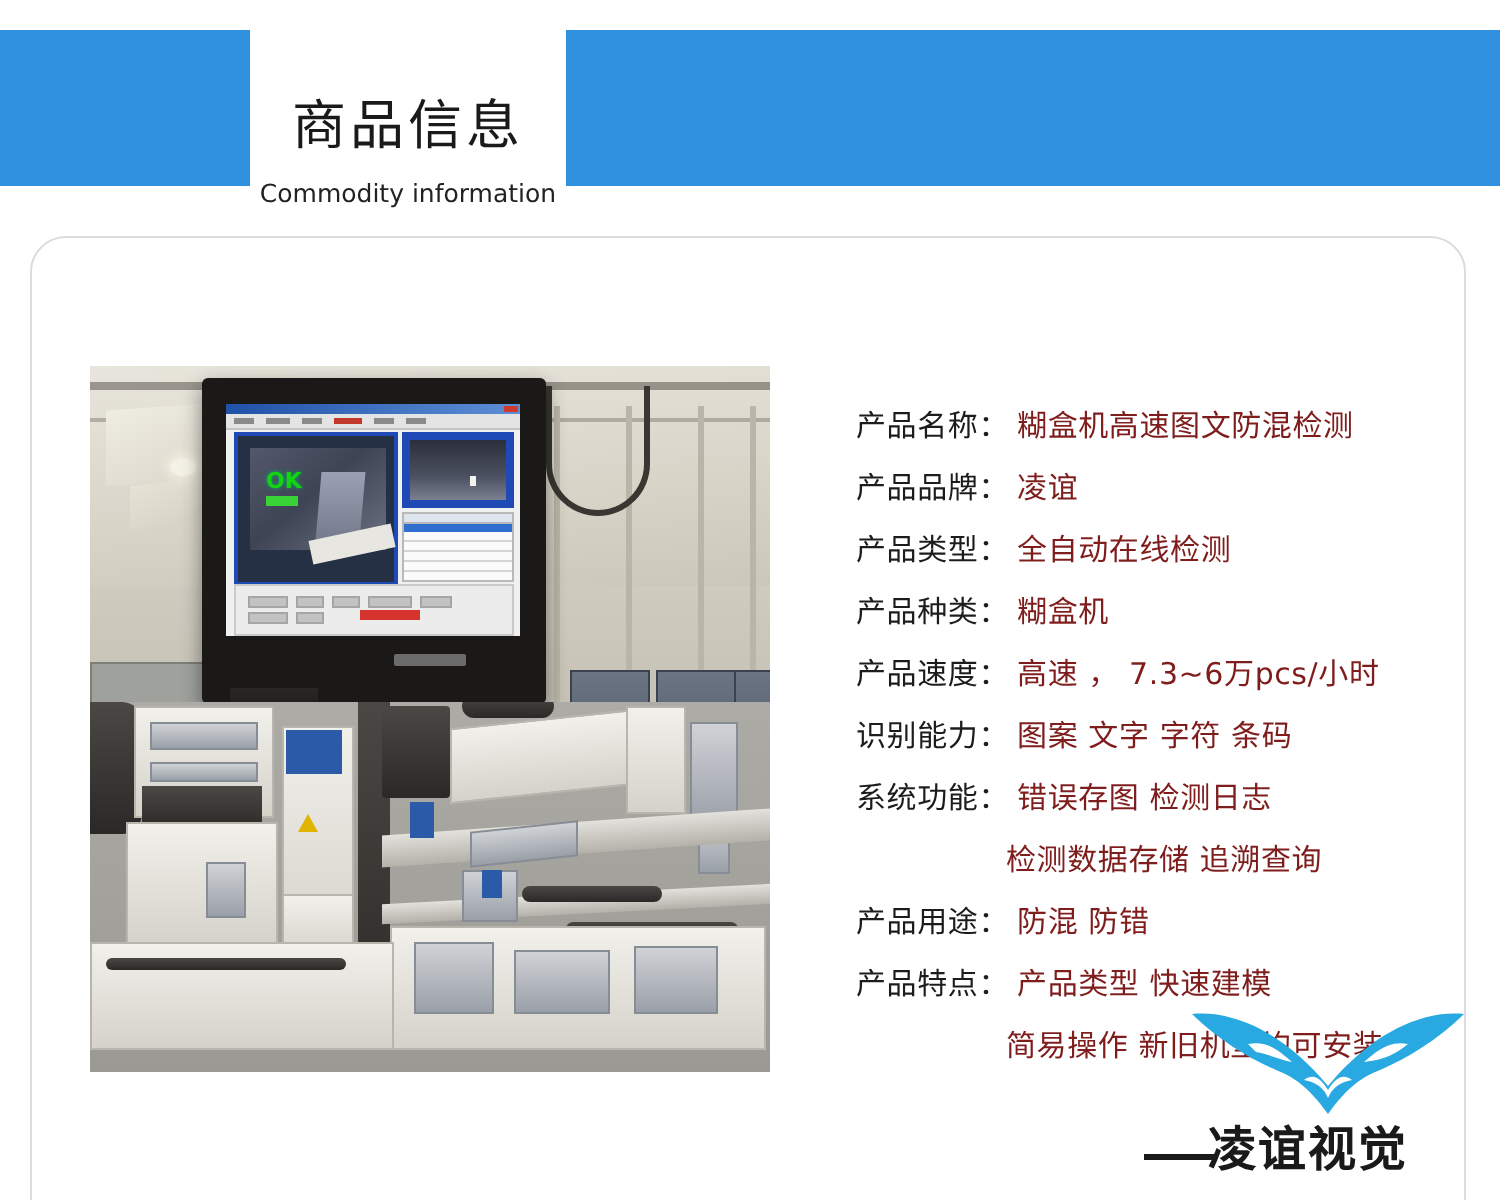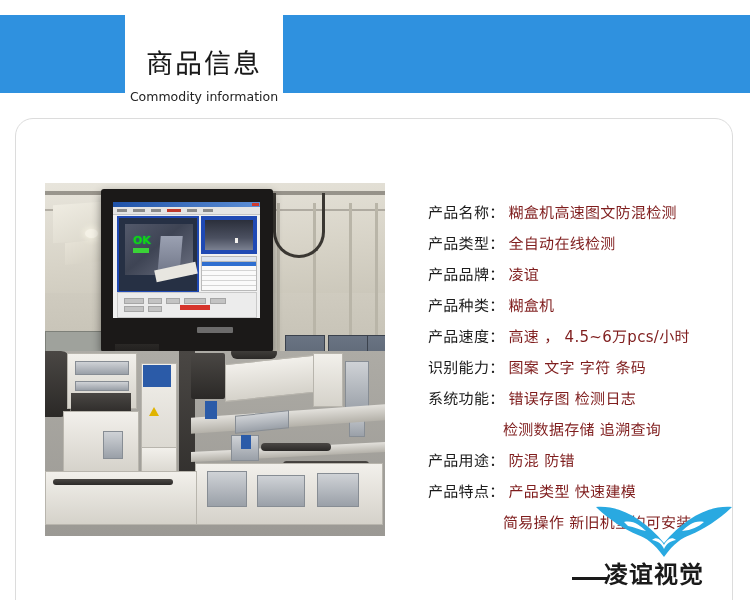--- a/index.html
+++ b/index.html
@@ -439,34 +439,34 @@
     <div class="mach-dark" style="left:8px;top:128px;width:120px;height:6px;border-radius:3px;"></div>
   </div>
 </div>
 
 <div class="specs">
   <div class="spec-row">
     <span class="spec-label">产品名称：</span>
     <span class="spec-value">糊盒机高速图文防混检测</span>
   </div>
   <div class="spec-row">
+    <span class="spec-label">产品品牌：</span>
+    <span class="spec-value">凌谊</span>
+  </div>
+  <div class="spec-row">
     <span class="spec-label">产品类型：</span>
     <span class="spec-value">全自动在线检测</span>
   </div>
   <div class="spec-row">
-    <span class="spec-label">产品品牌：</span>
-    <span class="spec-value">凌谊</span>
-  </div>
-  <div class="spec-row">
     <span class="spec-label">产品种类：</span>
     <span class="spec-value">糊盒机</span>
   </div>
   <div class="spec-row">
     <span class="spec-label">产品速度：</span>
-    <span class="spec-value">高速 ， 4.5~6万pcs/小时</span>
+    <span class="spec-value">高速 ， 7.3~6万pcs/小时</span>
   </div>
   <div class="spec-row">
     <span class="spec-label">识别能力：</span>
     <span class="spec-value">图案 文字 字符 条码</span>
   </div>
   <div class="spec-row">
     <span class="spec-label">系统功能：</span>
     <span class="spec-value">错误存图 检测日志</span>
   </div>
   <div class="spec-row">

